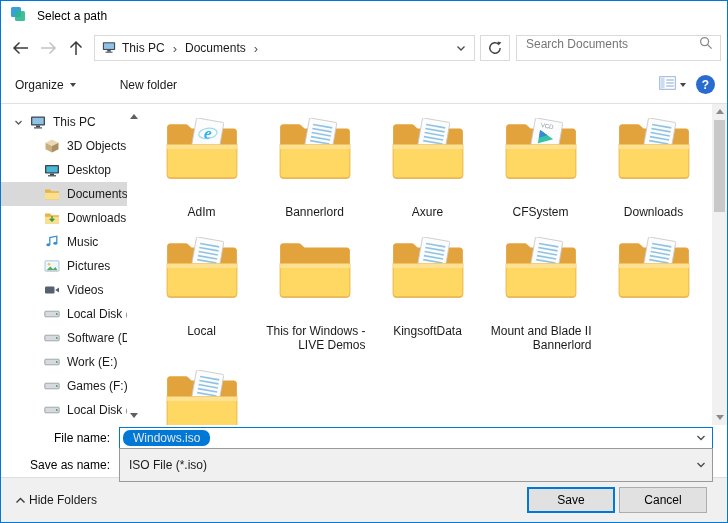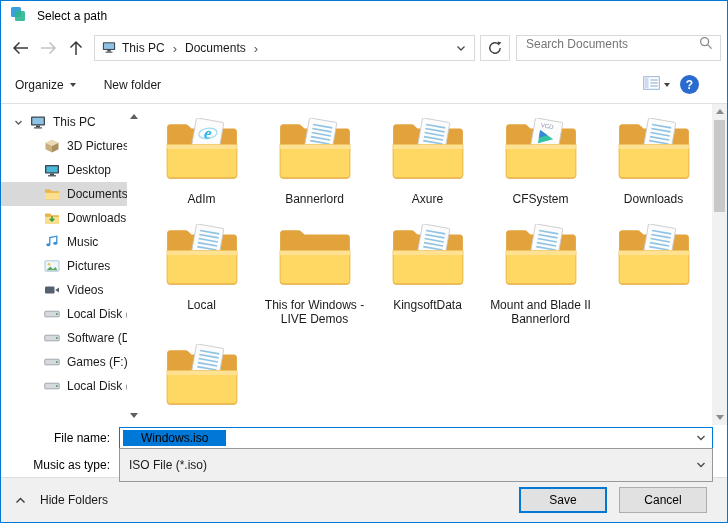--- a/index.html
+++ b/index.html
@@ -13,53 +13,53 @@
   .navbar{flex:0 0 36px;display:flex;align-items:center;padding:0 6px;gap:2px;background:#fff;}
   .navbtn{width:26px;height:24px;border:none;background:transparent;display:flex;align-items:center;justify-content:center;padding:0;cursor:default;}
   .addressbox{flex:1;height:26px;box-sizing:border-box;border:1px solid #d9d9d9;background:#fff;display:flex;align-items:center;gap:3px;padding:0 3px 0 7px;margin-left:3px;}
   .crumb{padding:0 3px;white-space:nowrap;}
   .sep{color:#555;font-size:13px;padding:0 2px;}
   .ddchev{width:20px;display:flex;justify-content:center;}
   .refreshbtn{width:30px;height:26px;box-sizing:border-box;border:1px solid #d9d9d9;background:#fff;display:flex;align-items:center;justify-content:center;margin-left:3px;}
   .searchbox{width:205px;height:26px;box-sizing:border-box;border:1px solid #d9d9d9;background:#fff;display:flex;align-items:center;padding:0 7px 8px 9px;margin-left:4px;}
   .searchbox .placeholder{flex:1;color:#767676;white-space:nowrap;overflow:hidden;}
   
-  .toolbar{flex:0 0 37px;display:flex;align-items:center;gap:28px;padding:0 28px 0 14px;background:#fff;border-bottom:1px solid #e0e0e0;}
+  .toolbar{flex:0 0 37px;display:flex;align-items:center;gap:44px;padding:0 12px 0 14px;background:#fff;border-bottom:1px solid #e0e0e0;}
   .tbtn{display:flex;align-items:center;gap:6px;white-space:nowrap;}
   .tri{width:0;height:0;border-left:3.5px solid transparent;border-right:3.5px solid transparent;border-top:4px solid #444;}
   .rightbar{margin-left:auto;display:flex;align-items:center;gap:10px;}
   .viewbtn{display:flex;align-items:center;gap:4px;}
   .helpbtn{width:19px;height:19px;border-radius:50%;background:#2a6bd0;color:#fff;font-weight:bold;font-size:12px;display:flex;align-items:center;justify-content:center;}
   
   .content{flex:1;display:flex;overflow:hidden;background:#fff;}
   .sidebar{width:126px;flex:0 0 126px;padding-top:6px;overflow:hidden;}
   .sitem{height:24px;display:flex;align-items:center;gap:7px;padding-left:43px;white-space:nowrap;}
   .sitem.lvl0{padding-left:13px;}
   .sitem.selected{background:var(--sel,#d9d9d9);}
   .sitem .sicon{display:flex;width:16px;justify-content:center;flex:0 0 16px;}
   .side-scroll{width:14px;flex:0 0 14px;display:flex;flex-direction:column;justify-content:space-between;align-items:center;padding:4px 0;}
   .filearea{flex:1;display:grid;grid-template-columns:repeat(5,1fr);align-content:start;padding:8px 2px 0 4px;overflow:hidden;}
   .fitem{display:flex;flex-direction:column;align-items:center;padding-top:6px;margin-bottom:12px;}
-  .flabel{margin-top:5px;text-align:center;line-height:14px;max-width:102px;color:#1b1b1b;word-wrap:break-word;}
+  .flabel{margin-top:18px;text-align:right;line-height:14px;max-width:102px;color:#1b1b1b;word-wrap:break-word;}
   .vscroll{width:15px;flex:0 0 15px;background:#f1f1f1;position:relative;}
   .varr{position:absolute;left:0;width:15px;height:15px;display:flex;align-items:center;justify-content:center;}
   .varr.top{top:0;} .varr.bottom{bottom:0;}
   .vthumb{position:absolute;left:2px;right:2px;top:16px;height:92px;background:#c8c8c8;}
   
   .fields{flex:0 0 52px;display:flex;flex-direction:column;justify-content:center;gap:5px;padding-right:14px;background:#fff;}
   .frow{display:flex;align-items:center;height:22px;}
   .flab{width:118px;flex:0 0 118px;text-align:right;padding-right:9px;box-sizing:border-box;color:#000;}
   .fname-combo{flex:1;height:22px;box-sizing:border-box;border:1px solid var(--accent,#0078d7);background:#fff;display:flex;align-items:center;padding-left:3px;position:relative;}
-  .sel-text{background:var(--accent,#0078d7);color:#000000;padding:1px 18px;}
+  .sel-text{background:var(--accent,#0078d7);color:#e5e5e5;padding:1px 10px;border-radius:7px;}
   .type-combo{flex:1;height:34px;box-sizing:border-box;border:1px solid #999;background:#f0f0f0;display:flex;align-items:center;padding-left:9px;position:relative;}
   .cchev{position:absolute;right:6px;top:50%;transform:translateY(-50%);display:flex;}
   
   .footer{flex:0 0 44px;background:#f0f0f0;border-top:1px solid #dfdfdf;display:flex;align-items:center;padding:0 20px 0 14px;}
-  .hidefolders{display:flex;align-items:center;gap:14px;}
-  .btns{margin-left:auto;display:flex;gap:12px;border-radius:7px;}
+  .hidefolders{display:flex;align-items:center;gap:3px;}
+  .btns{margin-left:auto;display:flex;gap:4px;border-radius:7px;}
   .btn{width:88px;height:26px;box-sizing:border-box;font-family:inherit;font-size:12px;background:#e1e1e1;border:1px solid #adadad;color:#000;padding:0;}
   .btn.primary{border:2px solid var(--accent,#0078d7);}
 </style>
 </head>
 <body>
 
 <div class="win">
 
   <div class="titlebar">
     <span><svg width="16" height="16" viewBox="0 0 16 16">
@@ -158,21 +158,21 @@
           <span class="slabel">This PC</span>
         </div>
         <div class="sitem lvl1">
           <span class="sicon">
             <svg width="16" height="16" viewBox="0 0 16 16">
               <polygon points="8,1.5 14.5,4.8 8,8 1.5,4.8" fill="#ead9b5"></polygon>
               <polygon points="1.5,4.8 8,8 8,14.5 1.5,11.2" fill="#c9ae7e"></polygon>
               <polygon points="14.5,4.8 8,8 8,14.5 14.5,11.2" fill="#ab8f60"></polygon>
             </svg>
           </span>
-          <span class="slabel">3D Pictures</span>
+          <span class="slabel">3D Objects</span>
         </div>
         <div class="sitem lvl1">
           <span class="sicon">
             <svg width="16" height="16" viewBox="0 0 16 16">
               <rect x="1" y="3" width="14" height="8.6" rx="0.8" fill="#3d444c"></rect>
               <rect x="2.3" y="4.3" width="11.4" height="6" fill="#49b8d8"></rect>
               <rect x="6" y="11.6" width="4" height="1.6" fill="#3d444c"></rect>
               <rect x="4" y="13.2" width="8" height="1.2" fill="#3d444c"></rect>
             </svg>
           </span>
@@ -236,20 +236,29 @@
           <span class="slabel">Local Disk (C:)</span>
         </div>
         <div class="sitem lvl1">
           <span class="sicon">
             <svg width="16" height="16" viewBox="0 0 16 16">
               <rect x="0.8" y="5.2" width="14.4" height="5.6" rx="0.8" fill="#d7dbdf" stroke="#8d969e" stroke-width="0.8"></rect>
               <circle cx="12.8" cy="8" r="0.9" fill="#46a049"></circle>
             </svg>
           </span>
           <span class="slabel">Software (D:)</span>
+        </div>
+        <div class="sitem lvl1">
+          <span class="sicon">
+            <svg width="16" height="16" viewBox="0 0 16 16">
+              <rect x="0.8" y="5.2" width="14.4" height="5.6" rx="0.8" fill="#d7dbdf" stroke="#8d969e" stroke-width="0.8"></rect>
+              <circle cx="12.8" cy="8" r="0.9" fill="#46a049"></circle>
+            </svg>
+          </span>
+          <span class="slabel">Work (E:)</span>
         </div>
         <div class="sitem lvl1">
           <span class="sicon">
             <svg width="16" height="16" viewBox="0 0 16 16">
               <rect x="0.8" y="5.2" width="14.4" height="5.6" rx="0.8" fill="#d7dbdf" stroke="#8d969e" stroke-width="0.8"></rect>
               <circle cx="12.8" cy="8" r="0.9" fill="#46a049"></circle>
             </svg>
           </span>
           <span class="slabel">Games (F:)</span>
         </div>
@@ -455,21 +464,21 @@
       <div class="fname-combo">
         <span class="sel-text">Windows.iso</span>
         <span class="cchev">
             <svg width="10" height="7" viewBox="0 0 10 7">
               <path d="M1.5 1.5 5 5 8.5 1.5" stroke="#4a4a4a" stroke-width="1.3" fill="none"></path>
             </svg>
           </span>
       </div>
     </div>
     <div class="frow">
-      <label class="flab">Music as type:</label>
+      <label class="flab">Save as name:</label>
       <div class="type-combo">
         <span>ISO File (*.iso)</span>
         <span class="cchev">
             <svg width="10" height="7" viewBox="0 0 10 7">
               <path d="M1.5 1.5 5 5 8.5 1.5" stroke="#4a4a4a" stroke-width="1.3" fill="none"></path>
             </svg>
           </span>
       </div>
     </div>
   </div>

